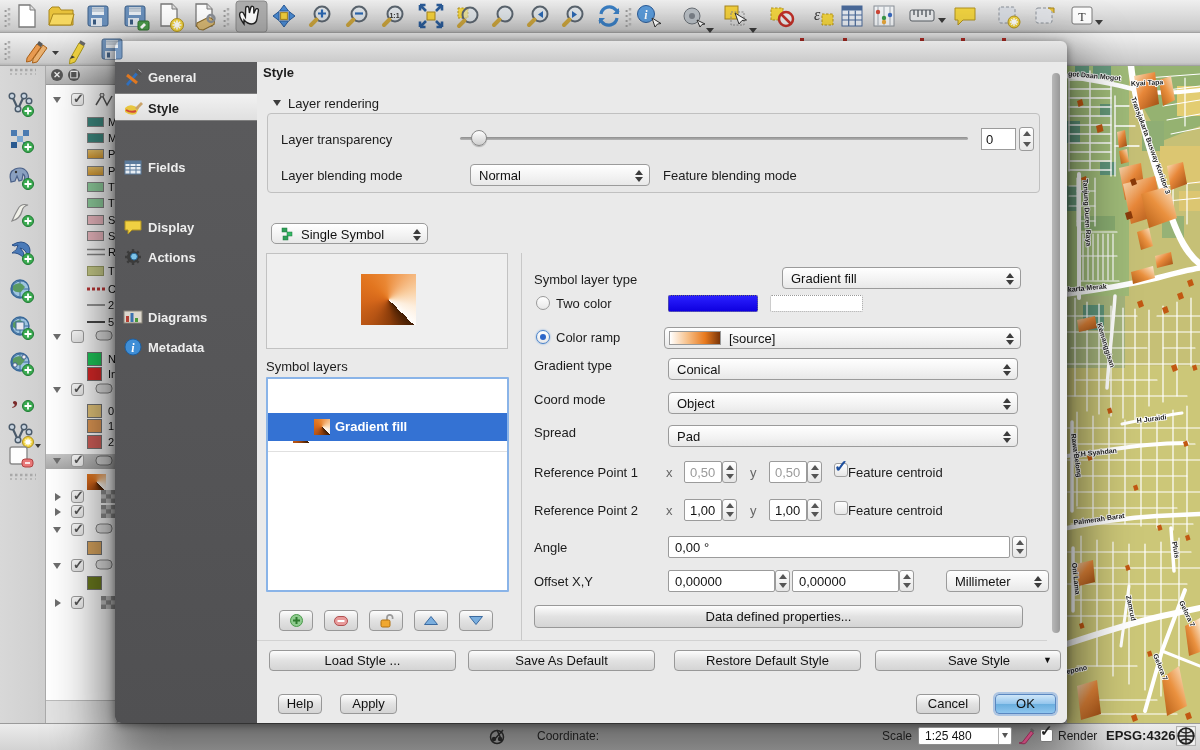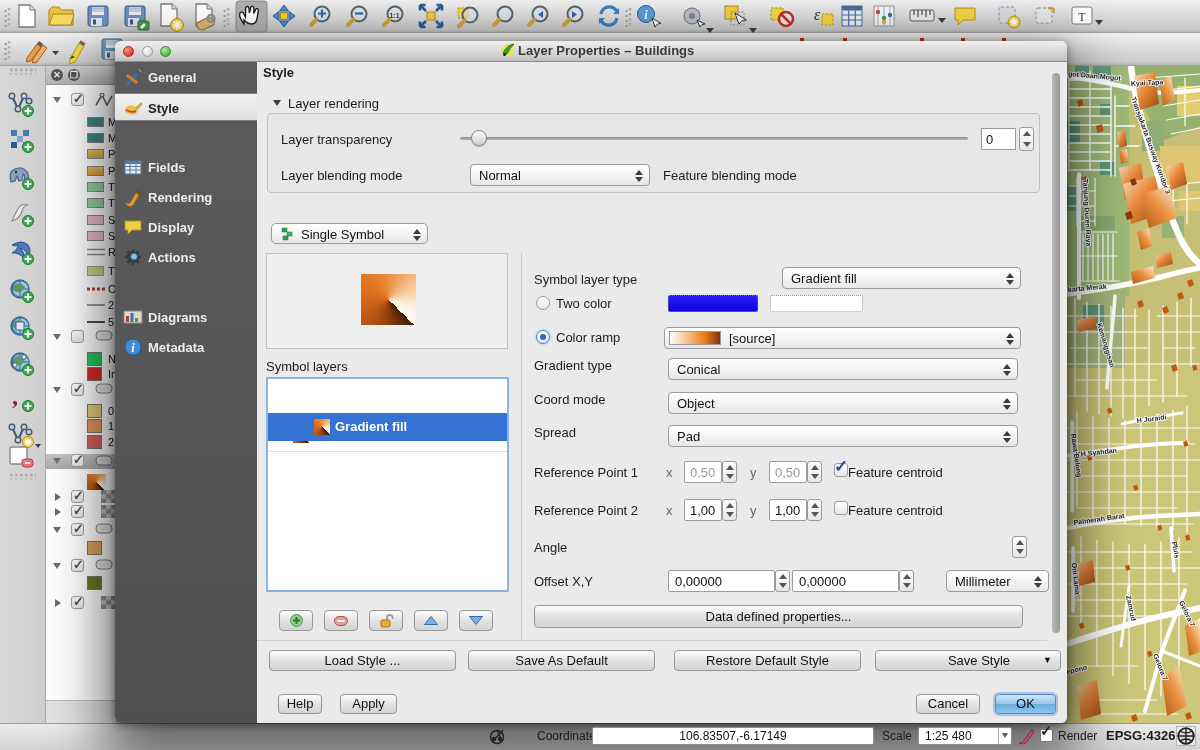--- a/index.html
+++ b/index.html
@@ -697,31 +697,20 @@
 <text class="lb" x="5" y="497" transform="rotate(84 5 497)" font-size="6.4">Oni Lama</text>
 <text class="lb" x="59" y="530" transform="rotate(78 59 530)" font-size="6.6">Zamrud</text>
 <text class="lb" x="112" y="536" transform="rotate(65 112 536)" font-size="6.6">Gelora 7</text>
 <text class="lb" x="86" y="589" transform="rotate(68 86 589)" font-size="6.6">Gelora 7</text>
 <text class="lb" x="0" y="608" transform="rotate(-12 0 608)" font-size="6.6">epono</text>
 </svg>
 
 <div id="sbar" class="abs"></div>
 
 <div id="dlg" class="abs">
-  <div id="dlg-title" class="abs">
-      <svg width="15" height="14" style="position:absolute;left:386px;top:2px" viewBox="0 0 15 14">
-        <circle cx="7" cy="7" r="6" fill="#e8e84a"></circle>
-        <path d="M2 10 Q6 2 13 1 Q8 6 6 11Z" fill="#3a9a3a" stroke="#2a7a2a"></path>
-        <circle cx="3.5" cy="11.5" r="1.5" fill="#222"></circle>
-      </svg>
-      <span style="position:absolute;left:403px;top:0;white-space:nowrap;">Layer Properties – Buildings</span>
-    <div class="tl" style="left:8px;background:radial-gradient(circle at 35% 30%,#f79a94,#e3443c 60%,#b01e16);border:.5px solid #a8322a;"></div>
-    <div class="tl" style="left:26.5px;background:radial-gradient(circle at 35% 30%,#ffffff,#dcdcdc 65%,#b8b8b8);border:.5px solid #9a9a9a;"></div>
-    <div class="tl" style="left:45px;background:radial-gradient(circle at 35% 30%,#b8ecaa,#5fc04e 60%,#2e9a22);border:.5px solid #3a8a30;"></div>
-  </div>
   <div id="dlg-side" class="abs">
     <div class="tab" style="top:1px;">
         <svg width="20" height="20" style="position:absolute;left:8px;top:4px" viewBox="0 0 20 20">
           <path d="M3 17 L14 4 L16 6 L5 19Z" fill="#2f6fbd"></path>
           <path d="M15 3 l3 3" stroke="#d8dde2" stroke-width="2"></path>
           <path d="M4 8 L14 16" stroke="#e07820" stroke-width="3"></path>
           <rect x="12" y="3" width="7" height="4" rx="1" fill="#555" transform="rotate(40 15 5)"></rect>
         </svg>
         <span>General</span>
       </div>
@@ -733,27 +722,20 @@
         </svg>
         <span>Style</span>
       </div>
     <div class="tab" style="top:91px;">
         <svg width="20" height="20" style="position:absolute;left:8px;top:4px" viewBox="0 0 20 20">
           <rect x="2" y="4" width="16" height="13" fill="#e8eef4" stroke="#5b7b9c"></rect>
           <rect x="2" y="4" width="16" height="3" fill="#5b7b9c"></rect>
           <path d="M7 4 V17 M13 4 V17 M2 9.5 H18 M2 13 H18" stroke="#5b7b9c" stroke-width="1"></path>
         </svg>
         <span>Fields</span>
-      </div>
-    <div class="tab" style="top:121px;">
-        <svg width="20" height="20" style="position:absolute;left:8px;top:4px" viewBox="0 0 20 20">
-          <path d="M2 16 q3 1 5 0 l6 -10 3 2 -6 10 q-2 2 -5 1Z" fill="#e09a3c" stroke="#a86a18"></path>
-          <path d="M13 5 l4 2.5 1.5 -2.5 -4 -2.5Z" fill="#7a4a10"></path>
-        </svg>
-        <span>Rendering</span>
       </div>
     <div class="tab" style="top:151px;">
         <svg width="20" height="20" style="position:absolute;left:8px;top:4px" viewBox="0 0 20 20">
           <path d="M2 4 h16 v9 h-9 l-4 4 v-4 h-3Z" fill="#f0d042" stroke="#b09220"></path>
         </svg>
         <span>Display</span>
       </div>
     <div class="tab" style="top:181px;">
         <svg width="20" height="20" style="position:absolute;left:8px;top:4px" viewBox="0 0 20 20">
           <circle cx="10" cy="10" r="6" fill="#3b3b3b"></circle>
@@ -903,20 +885,23 @@
     <div class="stepper" style="left:465px;top:437px;height:22px;"></div>
     <div class="lbl" style="left:493px;top:441px;color:#666;">y</div>
     <div class="field" style="left:512px;top:437px;width:38px;height:22px;border-radius:2px;">
         <span style="position:absolute;left:5px;top:3px;">1,00</span>
       </div>
     <div class="stepper" style="left:550px;top:437px;height:22px;"></div>
     <div class="abs" style="left:577px;top:439px;width:14px;height:14px;background:linear-gradient(#fdfdfd,#e7e7e7);border:1px solid #9f9f9f;border-radius:3px;"></div>
     <div class="lbl" style="left:591px;top:441px;">Feature centroid</div>
 
     <div class="lbl" style="left:277px;top:478px;">Angle</div>
+    <div class="field" style="left:411px;top:474px;width:342px;height:22px;border-radius:2px;">
+        <span style="position:absolute;left:6px;top:3px;">0,00 °</span>
+      </div>
     <div class="stepper" style="left:755px;top:474px;height:22px;"></div>
     <div class="lbl" style="left:277px;top:512px;">Offset X,Y</div>
     <div class="field" style="left:411px;top:508px;width:107px;height:22px;border-radius:2px;">
         <span style="position:absolute;left:6px;top:3px;">0,00000</span>
       </div>
     <div class="stepper" style="left:518px;top:508px;height:22px;"></div>
     <div class="field" style="left:535px;top:508px;width:107px;height:22px;border-radius:2px;">
         <span style="position:absolute;left:6px;top:3px;">0,00000</span>
       </div>
     <div class="stepper" style="left:642px;top:508px;height:22px;"></div>
@@ -940,21 +925,20 @@
   </div>
 </div>
 <div id="sbar2" class="abs">
   <svg width="17" height="17" style="position:absolute;left:489px;top:5px" viewBox="0 0 17 17">
       <circle cx="8" cy="9" r="6.5" fill="none" stroke="#222" stroke-width="1.5"></circle>
       <path d="M4 13 L14 2 M8 2 L13 13" stroke="#222" stroke-width="1.5" fill="none"></path>
       <circle cx="5" cy="11" r="2.2" fill="#222"></circle>
       <circle cx="11" cy="11" r="2.2" fill="#222"></circle>
     </svg>
   <span class="abs" style="left:512px;top:6px;margin-left:25px;">Coordinate:</span>
-  <div class="sfield" style="left:592px;top:4px;width:282px;height:18px;line-height:17px;">106.83507,-6.17149</div>
   <span class="abs" style="left:882px;top:6px;">Scale</span>
   <div class="sfield" style="left:918px;top:4px;width:94px;height:18px;">
     <span style="position:absolute;left:6px;top:1px;">1:25 480</span>
     <span style="position:absolute;right:0;top:0;width:13px;height:16px;border-left:1px solid #b0b0b0;">
         <span style="position:absolute;left:3px;top:5px;width:0;height:0;border-left:3.5px solid transparent;border-right:3.5px solid transparent;border-top:5px solid #555;"></span>
       </span>
   </div>
   <svg width="18" height="18" style="position:absolute;left:1017px;top:4px" viewBox="0 0 18 18">
       <path d="M2 16 q4 0 5 -3 l7 -9 2.5 2 -7 9 q-1 3 -7.5 1Z" fill="#c04878" stroke="#8a2a50"></path>
       <path d="M13 3 l3 2.5 1.5 -2 -3 -2.5Z" fill="#5a5a5a"></path>

